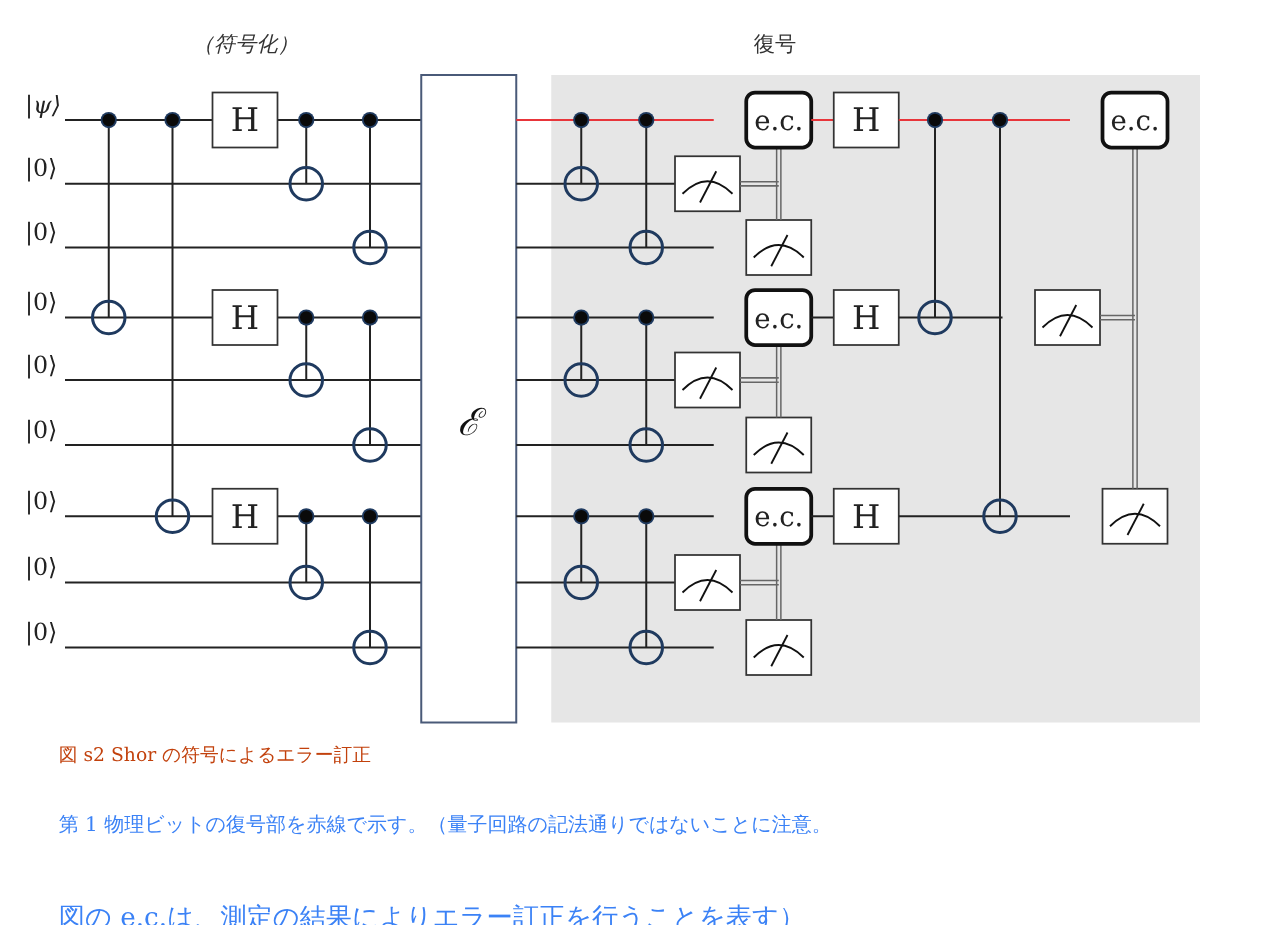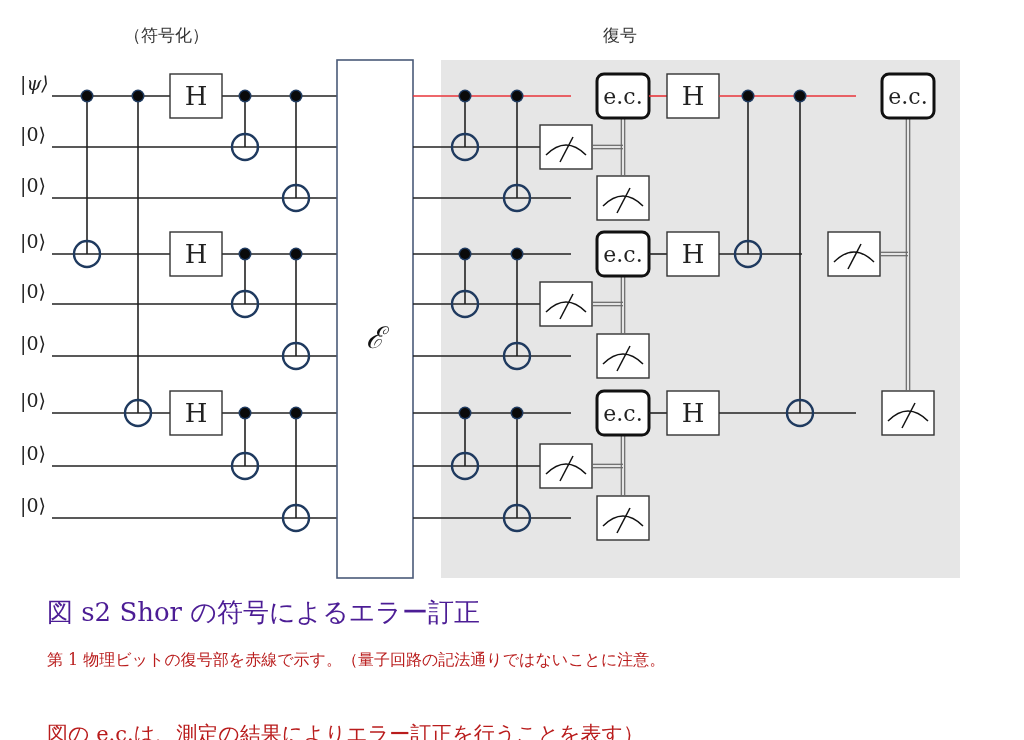--- a/index.html
+++ b/index.html
@@ -1,24 +1,24 @@
 <!DOCTYPE html>
 <html><head>
 <meta charset="utf-8">
 <style>
   html, body { margin: 0; padding: 0; background: #ffffff; }
   body { width: 1024px; height: 740px; position: relative; overflow: hidden;
          font-family: "DejaVu Serif", "Liberation Serif", serif; color: #222; }
   #circuit { position: absolute; left: 0; top: 0; }
   .section-label { position: absolute; top: 24px; font-size: 17px; color: #333;
                    font-family: "DejaVu Serif", serif; }
-  #encode-label { left: 124px; }
+  #encode-label { left: 154px; font-style: italic; }
   #decode-label { left: 603px; }
-  .caption { position: absolute; left: 47px; color: #b91c1c; font-family: "DejaVu Serif", serif; }
-  #fig-title { top: 595px; font-size: 26px; color: #4c1d95; }
+  .caption { position: absolute; left: 47px; color: #3b82f6; font-family: "DejaVu Serif", serif; }
+  #fig-title { top: 595px; font-size: 15px; color: #c2410c; }
   #fig-line1 { top: 650px; font-size: 16px; }
   #fig-line2 { top: 720px; font-size: 21px; text-align: center; }
 </style>
 </head>
 <body>
 
 <svg id="circuit" width="1024" height="600" viewBox="0 0 1024 600" xmlns="http://www.w3.org/2000/svg">
     <rect x="441" y="60" width="519" height="518" fill="#e6e6e6"></rect>
     <text x="20" y="90" font-size="19" font-family="&quot;DejaVu Serif&quot;, serif" fill="#222" font-style="italic">|ψ⟩</text>
     <text x="20" y="141" font-size="19" font-family="&quot;DejaVu Serif&quot;, serif" fill="#222" font-style="normal">|0⟩</text>

